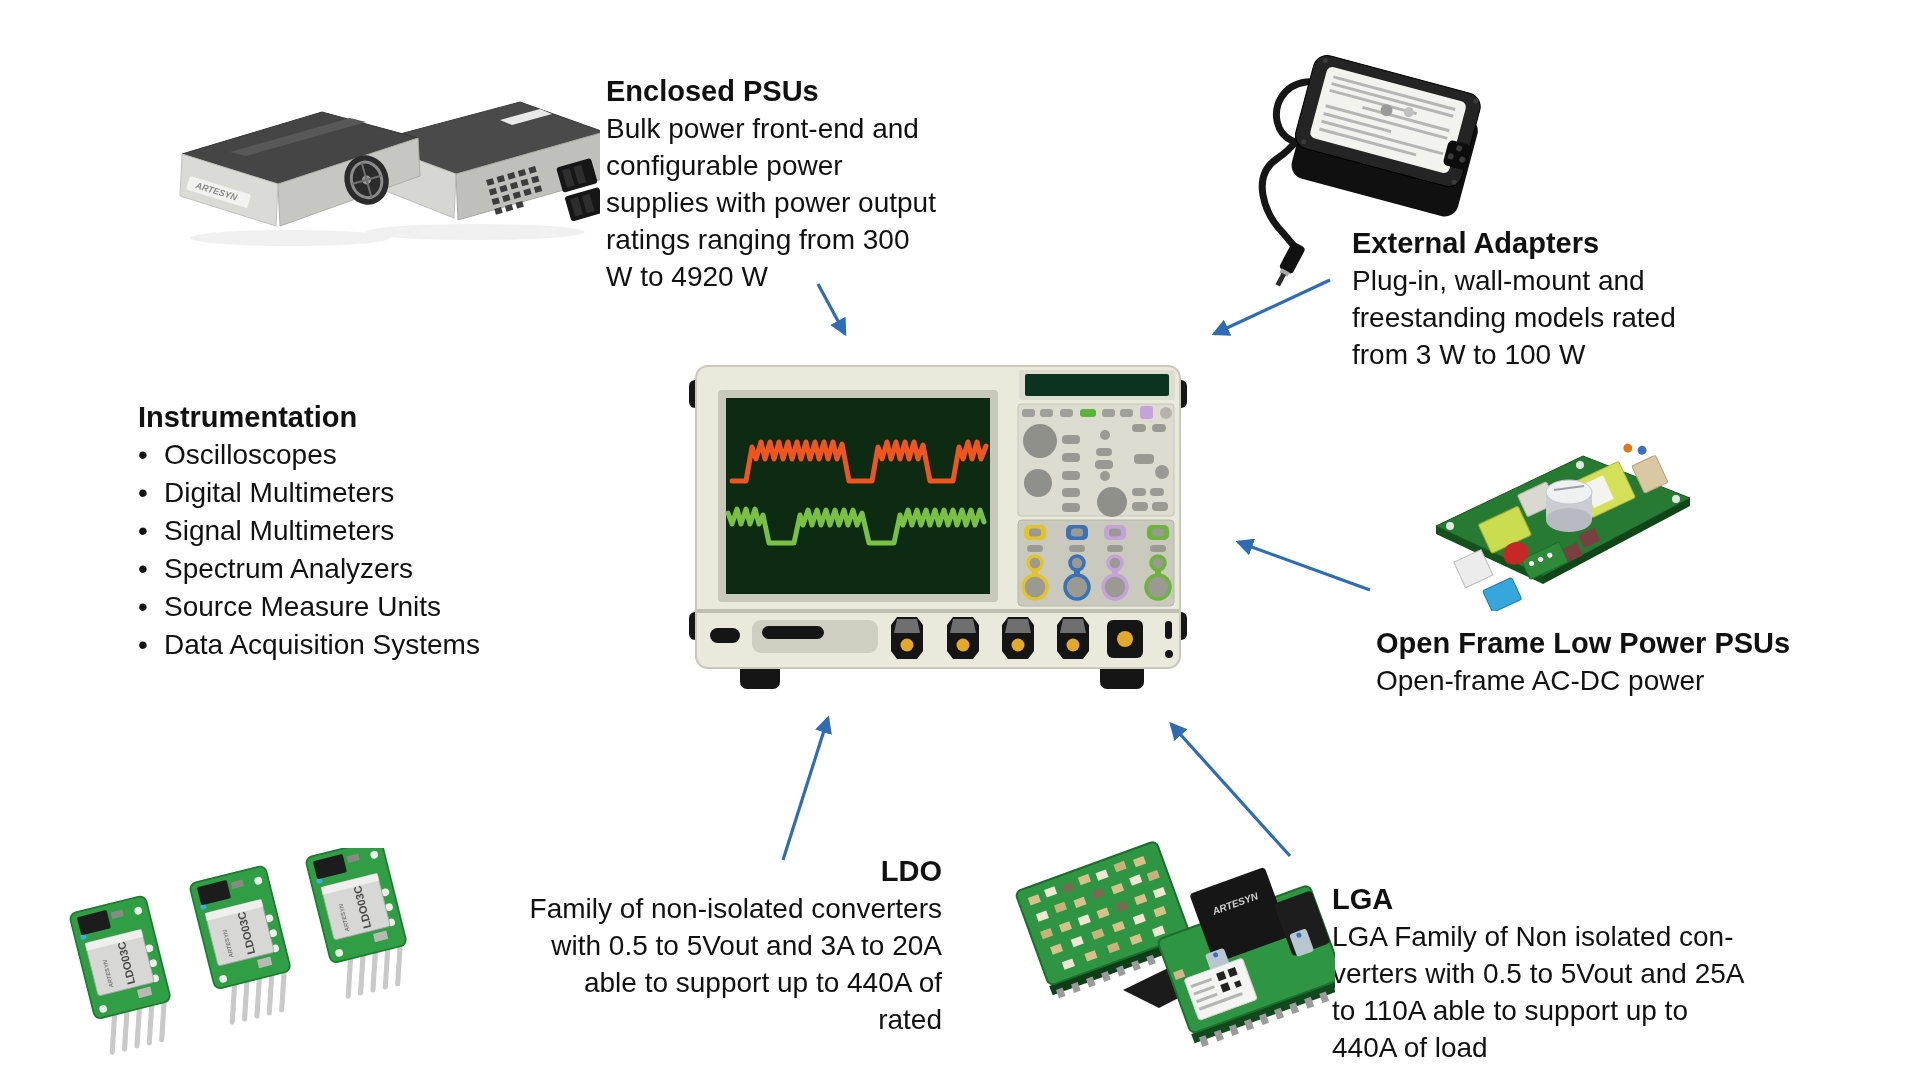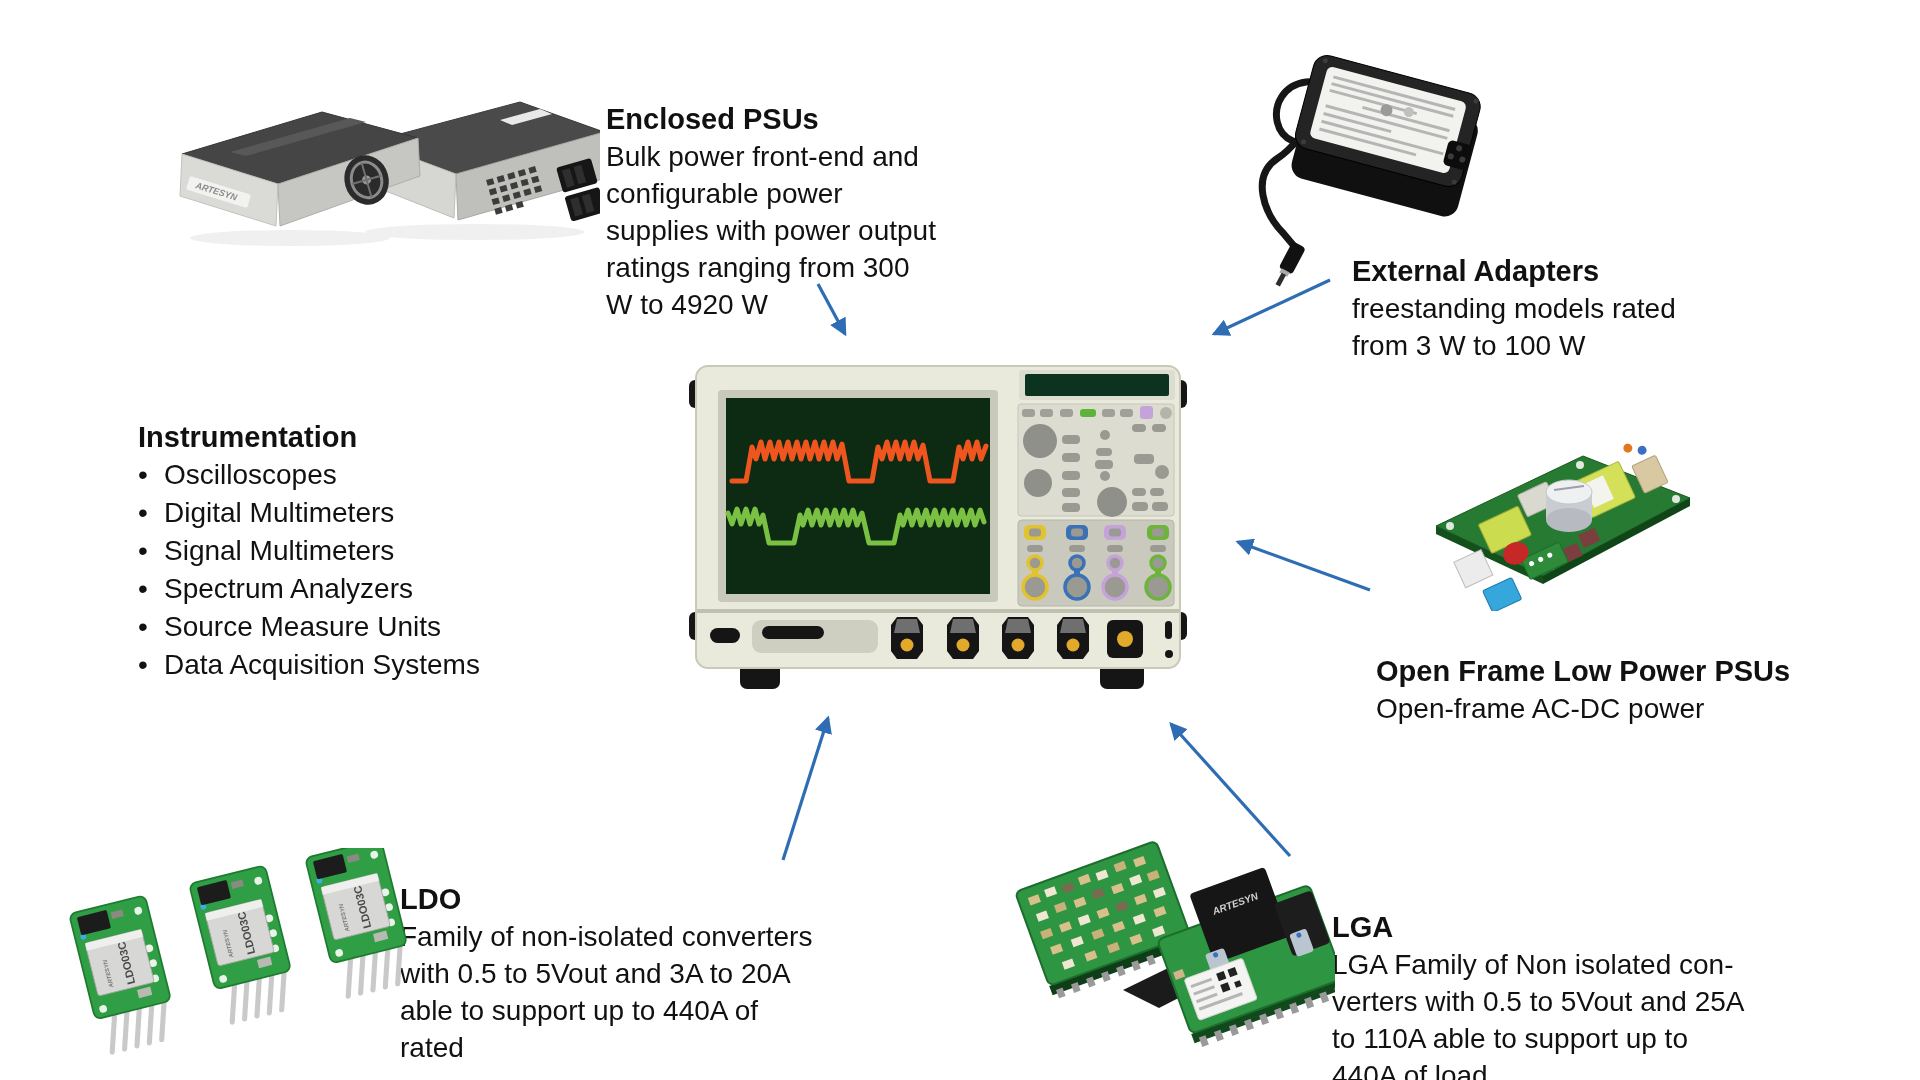--- a/index.html
+++ b/index.html
@@ -1,19 +1,19 @@
 <!DOCTYPE html>
 <html><head>
 <meta charset="utf-8">
 <style>
   html,body{margin:0;padding:0;background:#ffffff;}
   body{width:1920px;height:1080px;position:relative;overflow:hidden;
        font-family:"Liberation Sans","DejaVu Sans",sans-serif;color:#111;}
   .abs{position:absolute;}
-  .tblock{position:absolute;margin-top:28px;}
+  .tblock{position:absolute;}
   .tblock .h{font-size:29px;font-weight:700;line-height:38px;white-space:nowrap;}
   .tblock .l{font-size:28px;line-height:37px;white-space:nowrap;}
   .instr .li{font-size:28px;line-height:38px;white-space:nowrap;display:flex;align-items:baseline;}
   .instr .bullet{display:inline-block;width:26px;}
   svg{display:block;}
   .arrows{position:absolute;left:0;top:0;pointer-events:none;}
 </style>
 </head>
 <body>
 
@@ -21,25 +21,26 @@
   <div class="h">Enclosed PSUs</div>
   <div class="l">Bulk power front-end and</div>
   <div class="l">configurable power</div>
   <div class="l">supplies with power output</div>
   <div class="l">ratings ranging from 300</div>
   <div class="l">W to 4920 W</div>
 </div>
 
 <div class="tblock" style="left:1352px;top:224px;width:440px;">
   <div class="h">External Adapters</div>
+  <div class="l">Plug-in, wall-mount and</div>
   <div class="l">freestanding models rated</div>
   <div class="l">from 3 W to 100 W</div>
 </div>
 
-<div class="tblock instr" style="left:138px;top:390px;width:470px;">
+<div class="tblock instr" style="left:138px;top:398px;width:470px;">
   <div class="h">Instrumentation</div>
   <div class="li">
       <span class="bullet">•</span>
       <span>Oscilloscopes</span>
     </div>
   <div class="li">
       <span class="bullet">•</span>
       <span>Digital Multimeters</span>
     </div>
   <div class="li">
@@ -58,21 +59,21 @@
       <span class="bullet">•</span>
       <span>Data Acquisition Systems</span>
     </div>
 </div>
 
 <div class="tblock" style="left:1376px;top:624px;width:500px;">
   <div class="h">Open Frame Low Power PSUs</div>
   <div class="l">Open-frame AC-DC power</div>
 </div>
 
-<div class="tblock" style="left:400px;top:852px;width:500px;">
+<div class="tblock" style="left:442px;top:852px;width:500px;text-align:right;">
   <div class="h">LDO</div>
   <div class="l">Family of non-isolated converters</div>
   <div class="l">with 0.5 to 5Vout and 3A to 20A</div>
   <div class="l">able to support up to 440A of</div>
   <div class="l">rated</div>
 </div>
 
 <div class="tblock" style="left:1332px;top:880px;width:480px;">
   <div class="h">LGA</div>
   <div class="l">LGA Family of Non isolated con-</div>

